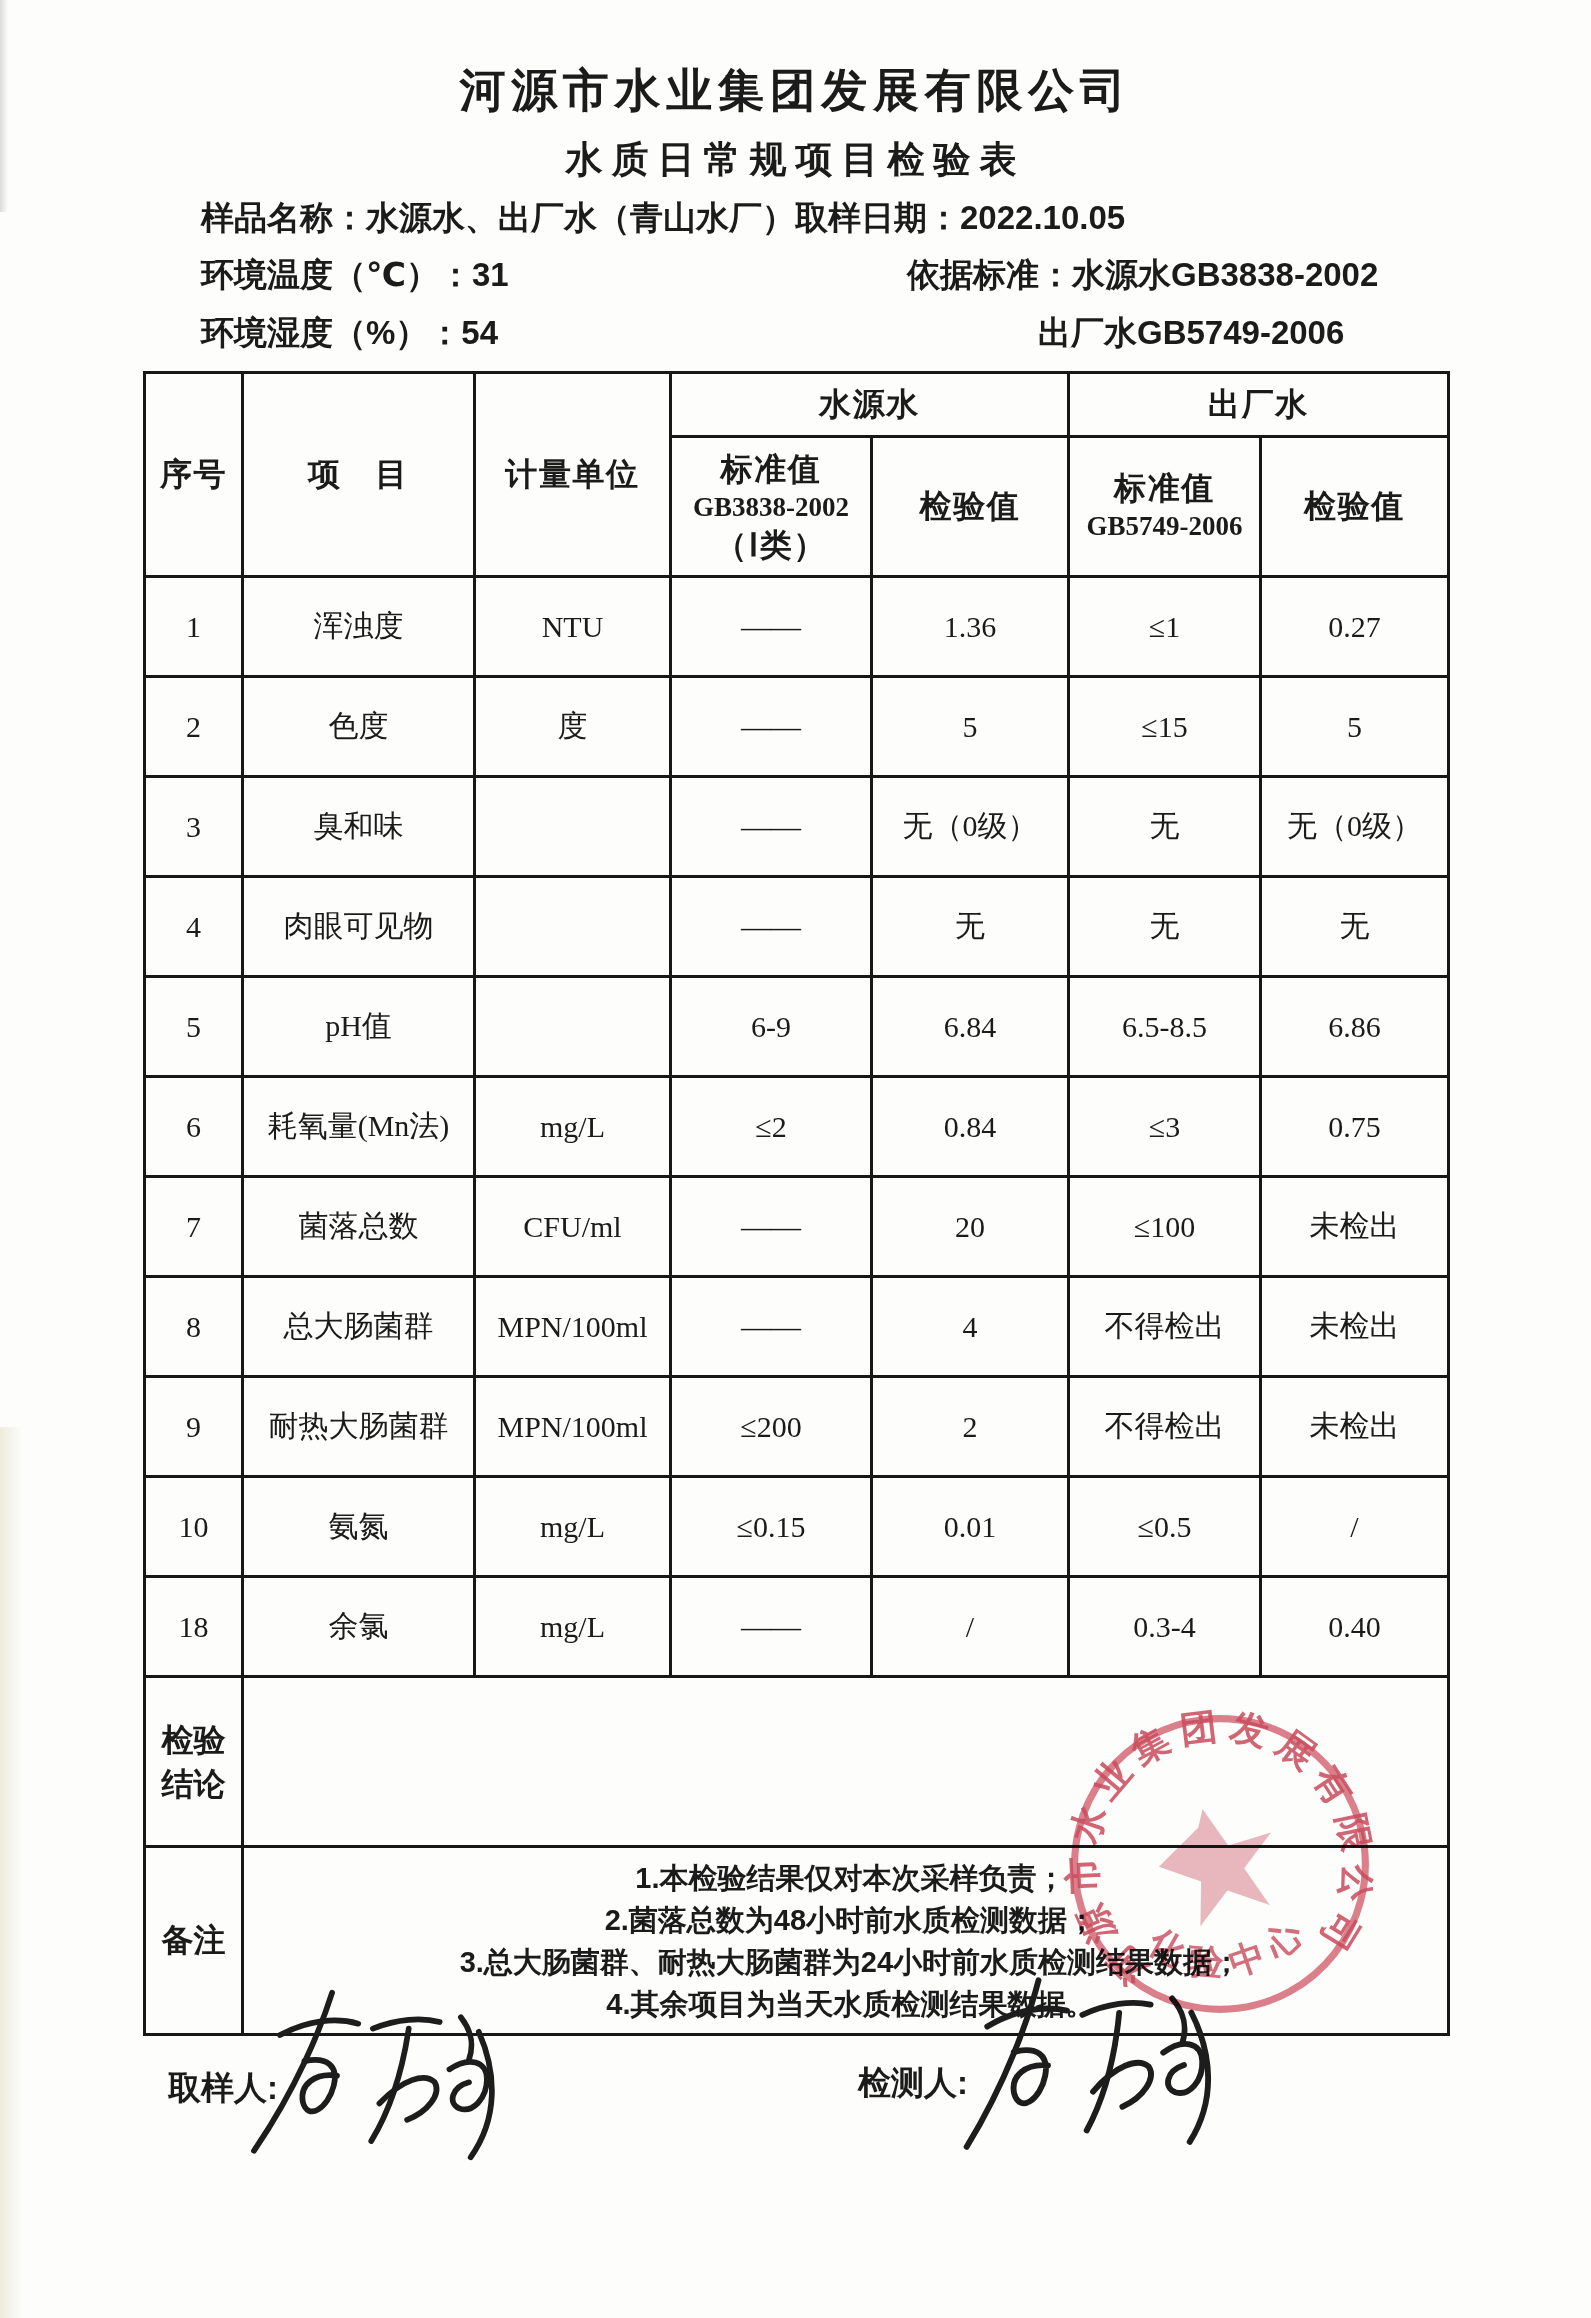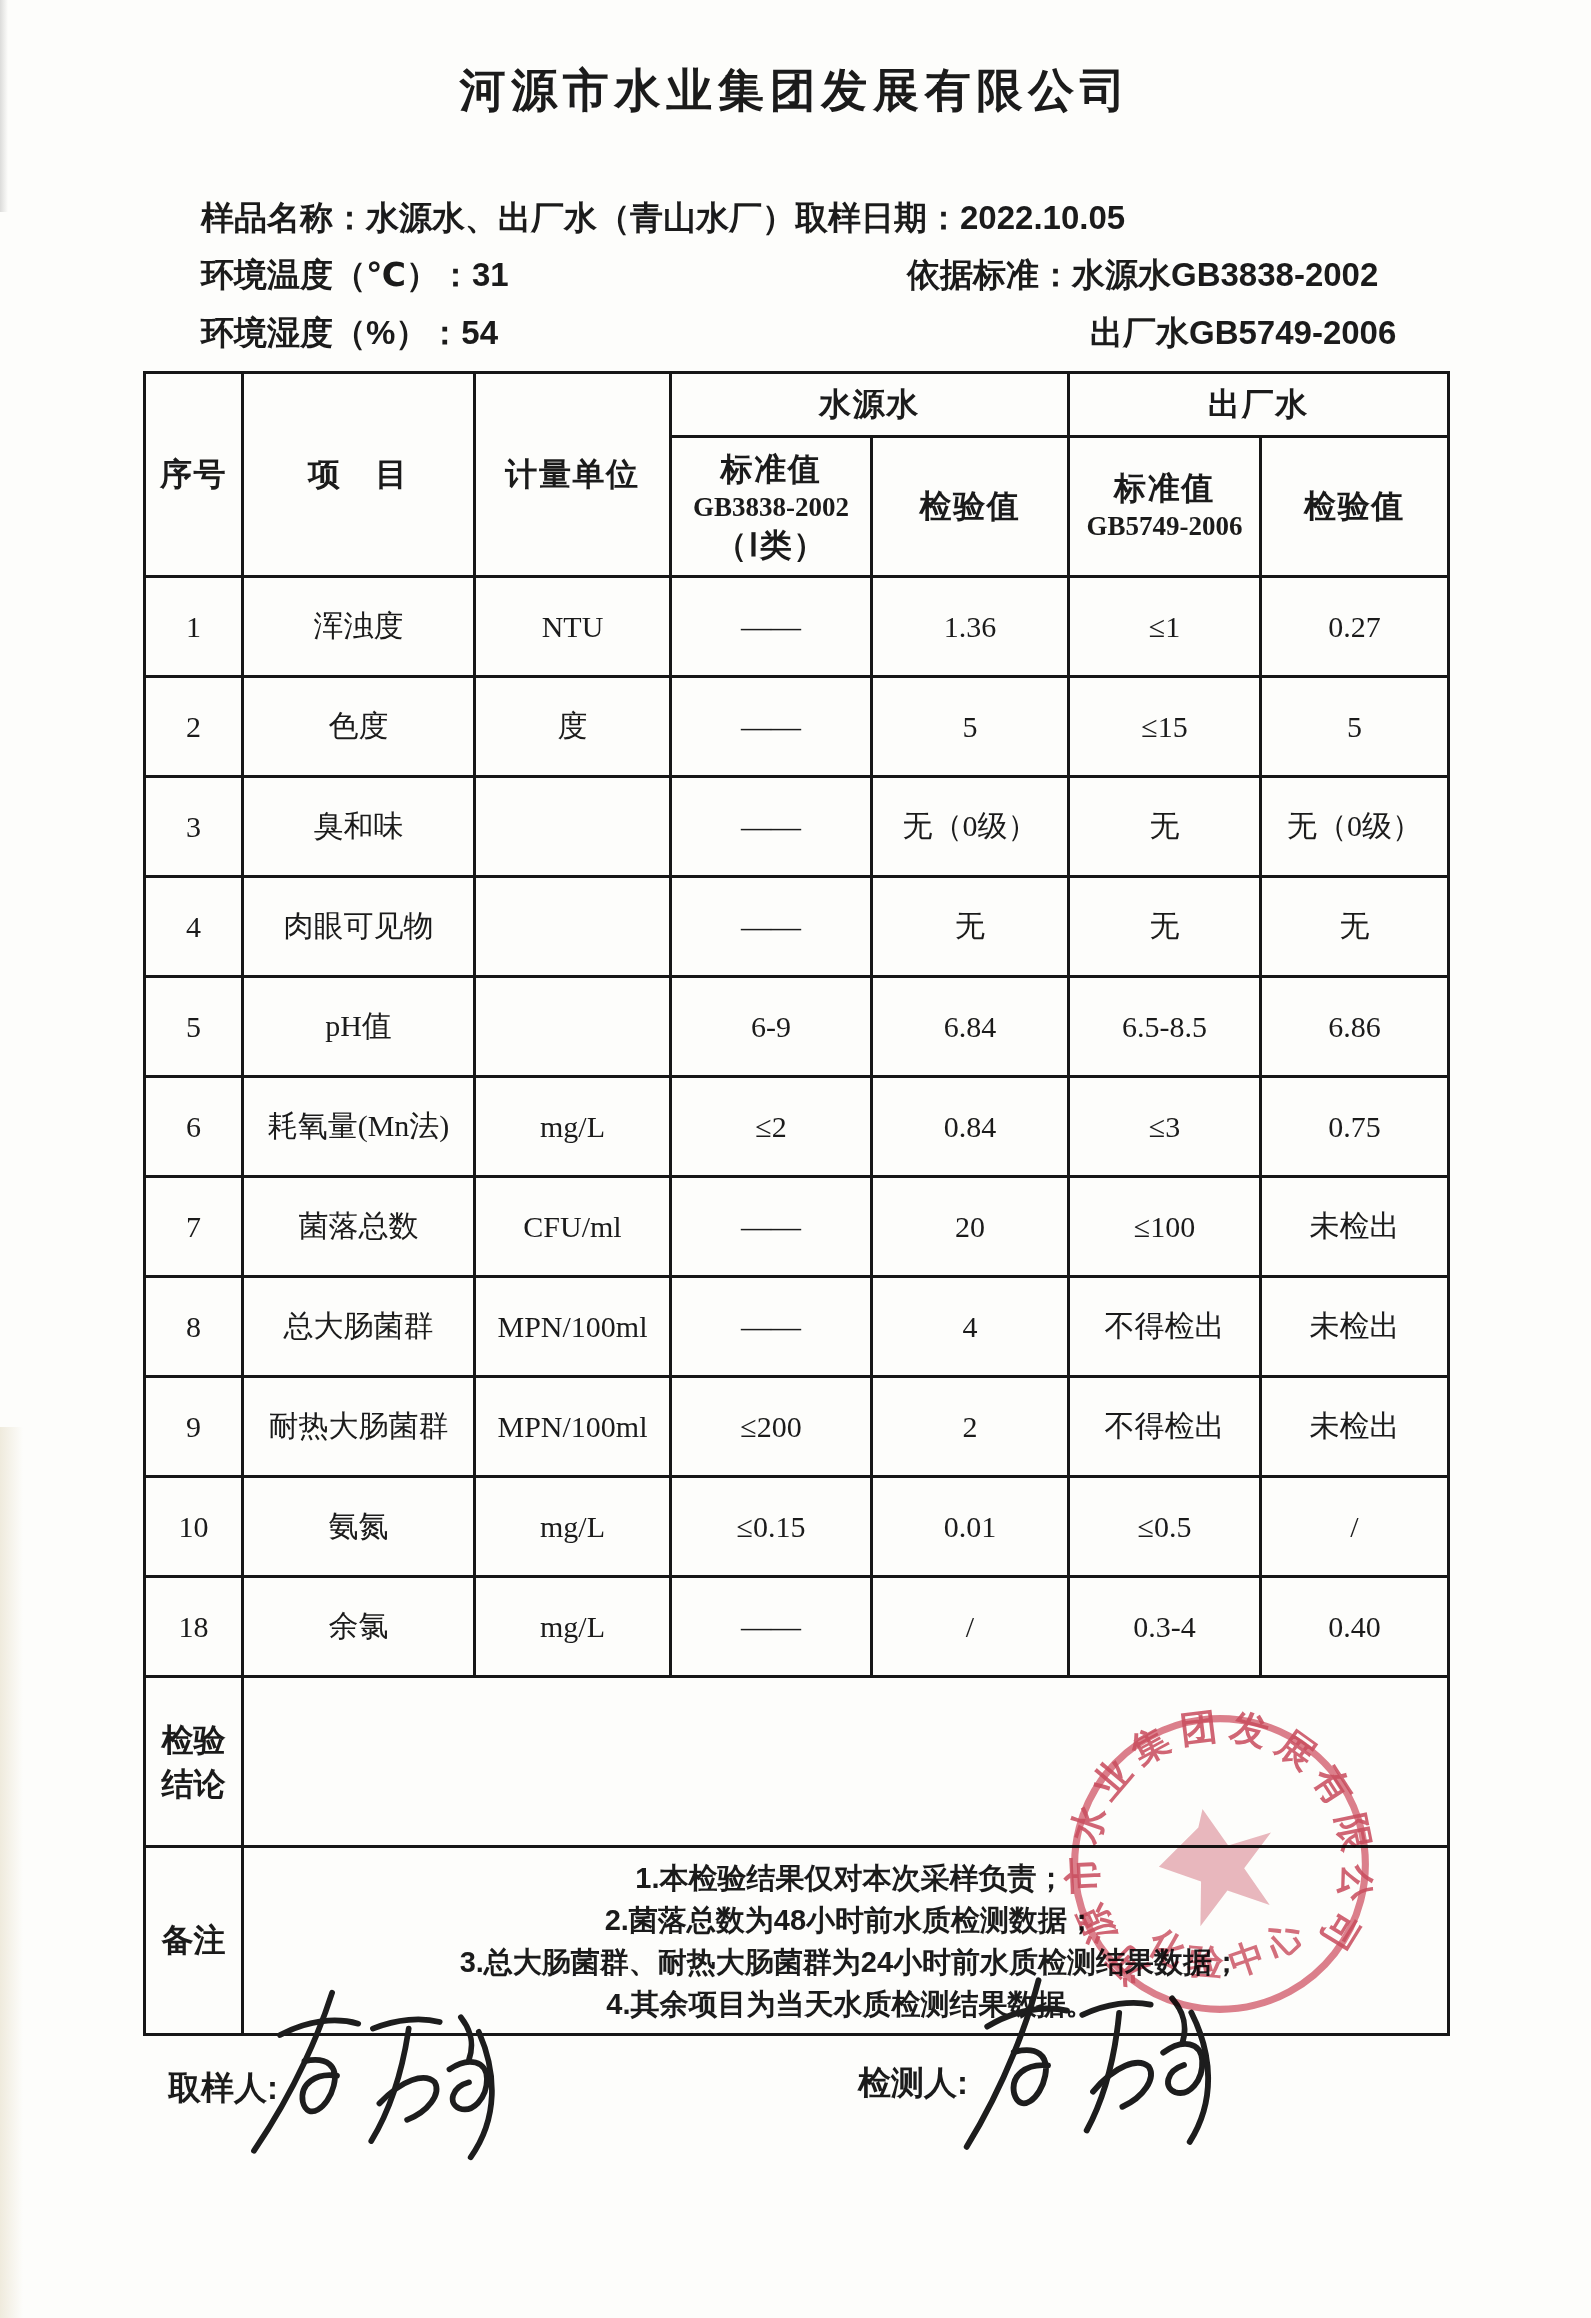--- a/index.html
+++ b/index.html
@@ -8,21 +8,21 @@
   .company-title{position:absolute;left:0;top:60px;width:100%;text-align:center;
     font-family:"Liberation Sans","DejaVu Sans",sans-serif;font-weight:700;font-size:46px;letter-spacing:5.7px;}
   .form-title{position:absolute;left:0;top:135px;width:100%;text-align:center;
     font-family:"Liberation Sans","DejaVu Sans",sans-serif;font-weight:700;font-size:37px;letter-spacing:9px;}
 
   .meta{position:absolute;font-family:"Liberation Sans","DejaVu Sans",sans-serif;font-weight:600;font-size:33px;white-space:nowrap;}
   .m1{left:201px;top:196px;}
   .m2l{left:201px;top:253px;}
   .m2r{left:907px;top:253px;}
   .m3l{left:201px;top:311px;}
-  .m3r{left:1090px;top:311px;}
+  .m3r{left:1038px;top:311px;}
 
   table.results{position:absolute;left:143px;top:371px;width:1304px;border-collapse:collapse;table-layout:fixed;}
   table.results td,table.results th{border:3.3px solid #171717;padding:0;vertical-align:middle;text-align:center;overflow:hidden;}
   th.h{font-family:Liberation Serif, serif;font-weight:700;font-size:32px;letter-spacing:1.6px;}
   .hline{display:block;line-height:38px;}
   .gb{font-size:27px;letter-spacing:0;}
   .r-head1{height:64px;}
   .r-head2{height:140px;}
   .r-data{height:100px;}
   .r-conclusion{height:170px;}
@@ -60,20 +60,21 @@
 </style>
 </head>
 <body>
 
 <div id="page">
 
   <div class="edge-shade-left"></div>
   <div class="edge-shade-top"></div>
 
   <div class="company-title">河源市水业集团发展有限公司</div>
+  <div class="form-title">水质日常规项目检验表</div>
 
   <div class="meta m1"><span>样品名称：</span><span>水源水、出厂水（青山水厂）</span><span>取样日期：</span><span>2022.10.05</span></div>
 
   <div class="meta m2l"><span>环境温度（℃）：</span><span>31</span></div>
   <div class="meta m2r"><span>依据标准：</span><span>水源水GB3838-2002</span></div>
 
   <div class="meta m3l"><span>环境湿度（%）：</span><span>54</span></div>
   <div class="meta m3r">出厂水GB5749-2006</div>
 
   <table class="results">

